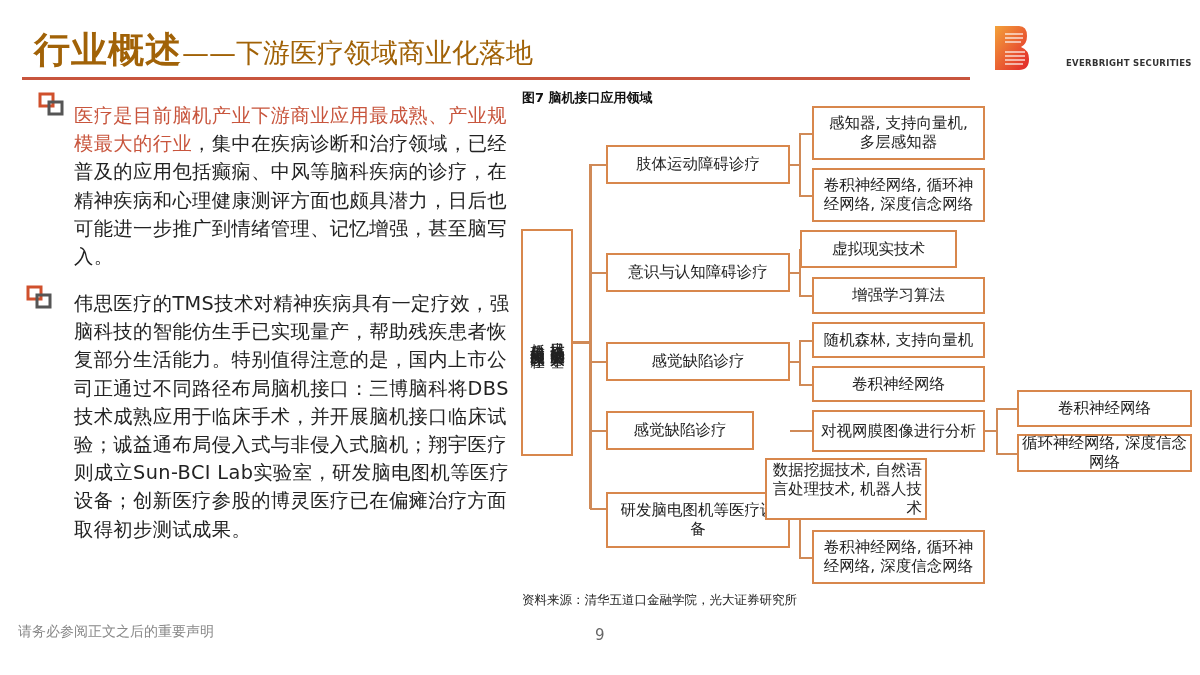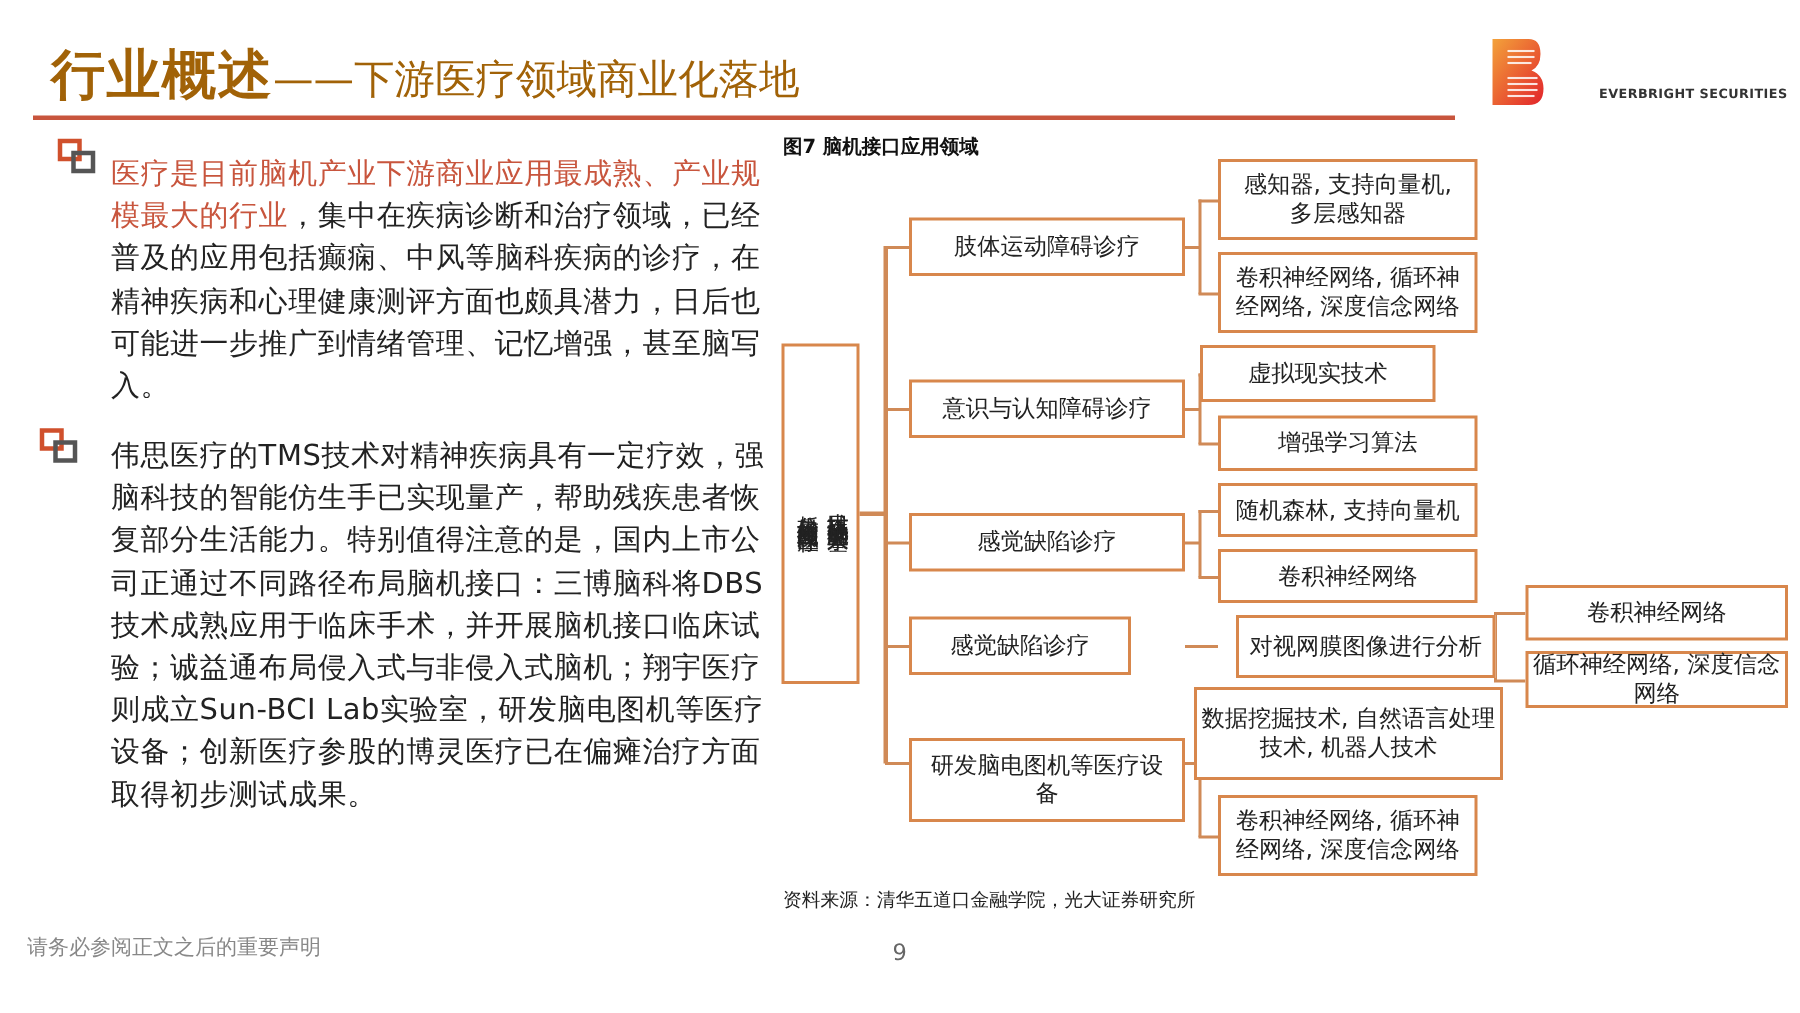--- a/index.html
+++ b/index.html
@@ -120,22 +120,22 @@
   <div class="box" style="left:606px;top:342px;width:184px;height:39px;">感觉缺陷诊疗</div>
   <div class="box" style="left:606px;top:411px;width:148px;height:39px;">感觉缺陷诊疗</div>
   <div class="box" style="left:606px;top:492px;width:184px;height:56px;padding:0 8px;">研发脑电图机等医疗设备</div>
 
   <div class="box" style="left:812px;top:106px;width:173px;height:54px;padding:0 13px;">感知器, 支持向量机, 多层感知器</div>
   <div class="box" style="left:812px;top:168px;width:173px;height:54px;">卷积神经网络, 循环神经网络, 深度信念网络</div>
   <div class="box" style="left:800px;top:230px;width:157px;height:38px;">虚拟现实技术</div>
   <div class="box" style="left:812px;top:277px;width:173px;height:37px;text-align:center;">增强学习算法</div>
   <div class="box" style="left:812px;top:322px;width:173px;height:36px;">随机森林, 支持向量机</div>
   <div class="box" style="left:812px;top:366px;width:173px;height:36px;">卷积神经网络</div>
-  <div class="box" style="left:812px;top:410px;width:173px;height:42px;margin-left:12px;">对视网膜图像进行分析</div>
-  <div class="box" style="left:796px;top:458px;width:206px;height:62px;">数据挖掘技术, 自然语言处理技术, 机器人技术</div>
+  <div class="box" style="left:812px;top:410px;width:173px;height:42px;">对视网膜图像进行分析</div>
+  <div class="box" style="left:765px;top:458px;width:162px;height:62px;text-align:right;">数据挖掘技术, 自然语言处理技术, 机器人技术</div>
   <div class="box" style="left:812px;top:530px;width:173px;height:54px;">卷积神经网络, 循环神经网络, 深度信念网络</div>
 
   <div class="box" style="left:1017px;top:390px;width:175px;height:37px;">卷积神经网络</div>
   <div class="box" style="left:1017px;top:434px;width:175px;height:38px;">循环神经网络, 深度信念网络</div>
 </div>
 
 <div class="abs source">资料来源：清华五道口金融学院，光大证券研究所</div>
 
 <div class="abs disclaimer">请务必参阅正文之后的重要声明</div>
 <div class="abs pagenum">9</div>

